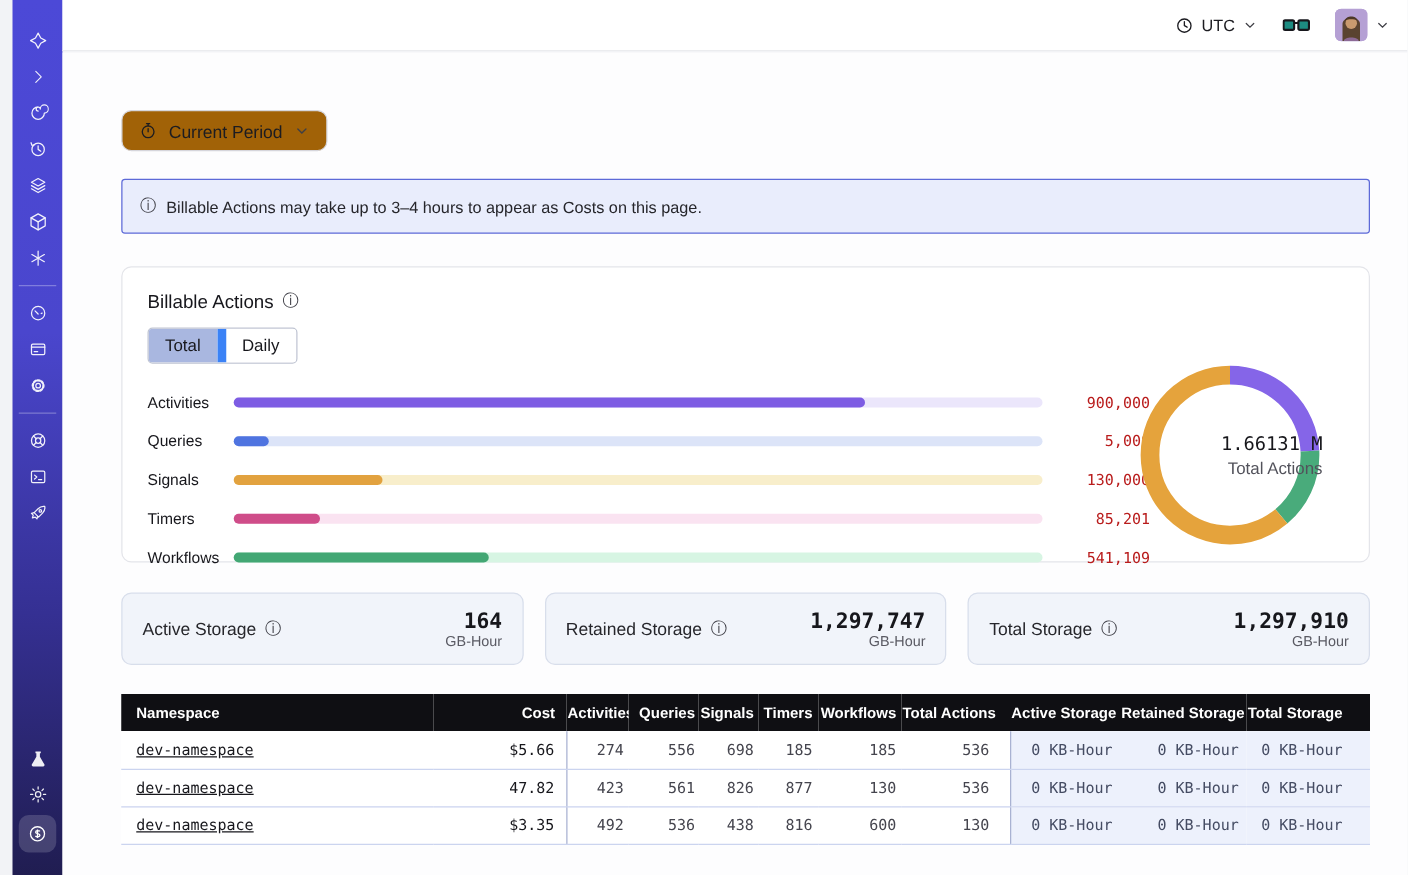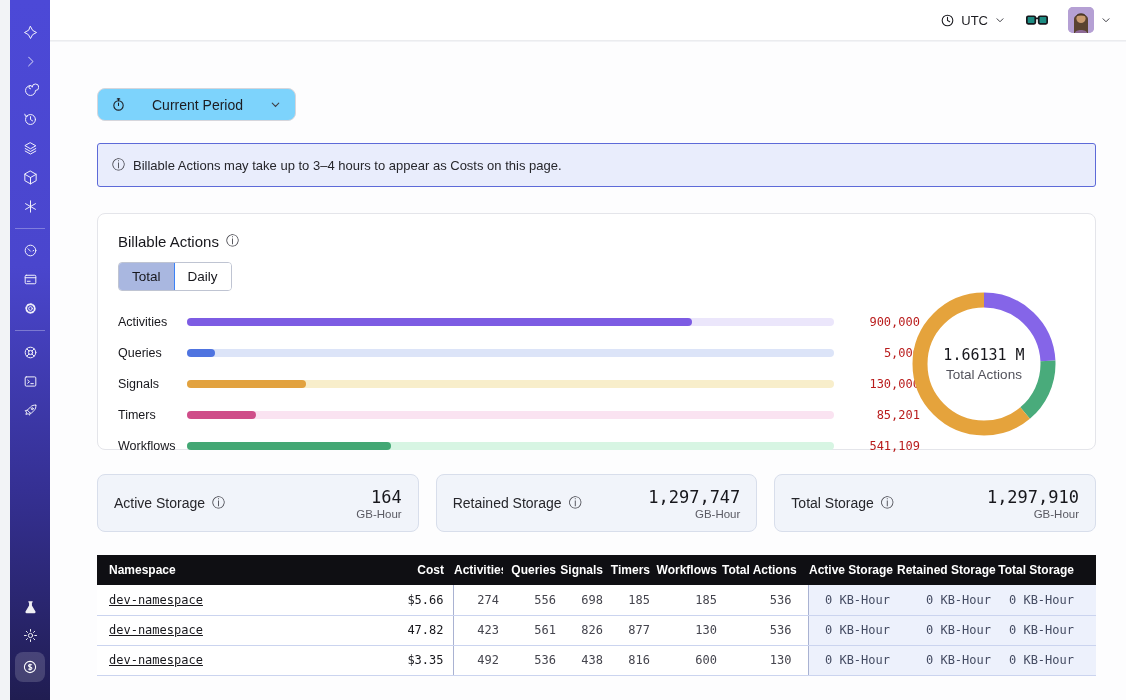--- a/index.html
+++ b/index.html
@@ -31,55 +31,55 @@
   .tz { display:flex; align-items:center; gap:6px; font-size:13px; font-weight:500; color:#1c1c21; cursor:pointer; }
   .icon-btn { display:flex; align-items:center; cursor:pointer; }
   .user-wrap { display:flex; align-items:center; gap:6px; cursor:pointer; }
   .avatar { width:26px; height:26px; border-radius:5px; overflow:hidden; background:#b9a4d6; }
   
   .main { position:absolute; left:50px; top:42px; right:0; bottom:0; background:#fdfdfe; padding:0 30px 0 47px; }
   .page-head { display:flex; justify-content:space-between; align-items:flex-start; margin-top:44px; }
   .page-title { font-size:27px; font-weight:600; color:#17171c; margin:0; letter-spacing:-.3px; }
   .page-subtitle { font-size:11.5px; color:#3f3f46; margin-top:7px; }
   .period-btn {
-    display:flex; align-items:center; gap:26px; height:33px; padding:0 13px; margin-top:2px;
-    background:#7dd3fc; border:1px solid #d6d6dc; border-radius:8px;
+    display:flex; align-items:center; gap:9px; height:33px; padding:0 13px; margin-top:2px;
+    background:#a16207; border:1px solid #d6d6dc; border-radius:8px;
     font-size:14px; font-weight:500; color:#1c1c21; cursor:pointer;
   }
   .banner {
     margin-top:22px; height:44px; background:#e9edfc; border:1px solid #5d6ad8; border-radius:3px;
     display:flex; align-items:center; gap:8px; padding:0 14px; font-size:13px; color:#26262b;
   }
   .info-glyph { font-size:13px; color:#3d3d45; font-style:normal; }
   
   .card { margin-top:26px; height:237px; background:#fff; border:1px solid #e4e5ea; border-radius:8px; padding:18px 20px; position:relative; }
   .card-title-row { display:flex; align-items:center; gap:7px; font-size:15px; font-weight:500; color:#17171c; }
   .tabs { display:inline-flex; margin-top:12px; border:1px solid #bfc4d2; border-radius:4px; overflow:hidden; }
   .tab { padding:6px 13px; font-size:13.5px; color:#17171c; background:#fff; cursor:pointer; }
   .tab.selected { background:#a9b7e0; }
-  .tab + .tab { border-left:1px solid #3b82f6; }
+  .tab + .tab { border-left:7px solid #3b82f6; }
   .bars { margin-top:24px; }
   .bar-row { display:flex; align-items:center; margin-bottom:17px; }
   .bar-label { width:69px; font-size:12.5px; color:#17171c; }
   .bar-track { width:647px; height:8px; border-radius:4px; position:relative; }
   .bar-fill { position:absolute; left:0; top:0; height:8px; border-radius:4px; }
   .bar-value { width:86px; text-align:right; font-family:"DejaVu Sans Mono", monospace; font-size:12px; color:#b91c1c; }
   .donut { position:absolute; right:37px; top:76px; width:148px; height:148px; }
-  .donut-center { position:absolute; inset:0; display:flex; flex-direction:column; align-items:center; justify-content:center; gap:3px; }
+  .donut-center { position:absolute; inset:0; display:flex; flex-direction:column; align-items:flex-end; justify-content:center; gap:3px; }
   .donut-value { font-family:"DejaVu Sans Mono", monospace; font-size:15px; color:#17171c; }
   .donut-label { font-size:13.5px; color:#52525b; }
   
   .storage-row { display:flex; gap:17px; margin-top:24px; }
   .storage-card {
     flex:1; height:58px; background:#f1f4fa; border:1px solid #d8deeb; border-radius:8px;
     display:flex; align-items:center; justify-content:space-between; padding:0 16px;
   }
   .storage-label { display:flex; align-items:center; gap:7px; font-size:14px; color:#26262b; }
   .storage-nums { text-align:right; }
-  .storage-value { font-family:"DejaVu Sans Mono", monospace; font-size:17px; font-weight:400; color:#17171c; }
+  .storage-value { font-family:"DejaVu Sans Mono", monospace; font-size:17px; font-weight:700; color:#17171c; }
   .storage-unit { font-size:11.5px; color:#5a5a63; margin-top:1px; }
   
   table.usage { margin-top:23px; width:999px; border-collapse:collapse; table-layout:fixed; }
   table.usage th {
     background:#0f0f13; color:#fff; font-size:12px; font-weight:600; height:30px; white-space:nowrap;
   }
   table.usage td {
     background:#fff; height:30px; font-family:"DejaVu Sans Mono", monospace; font-size:12px; color:#45454e;
     border-bottom:1px solid #cbd4ef; white-space:nowrap;
   }

